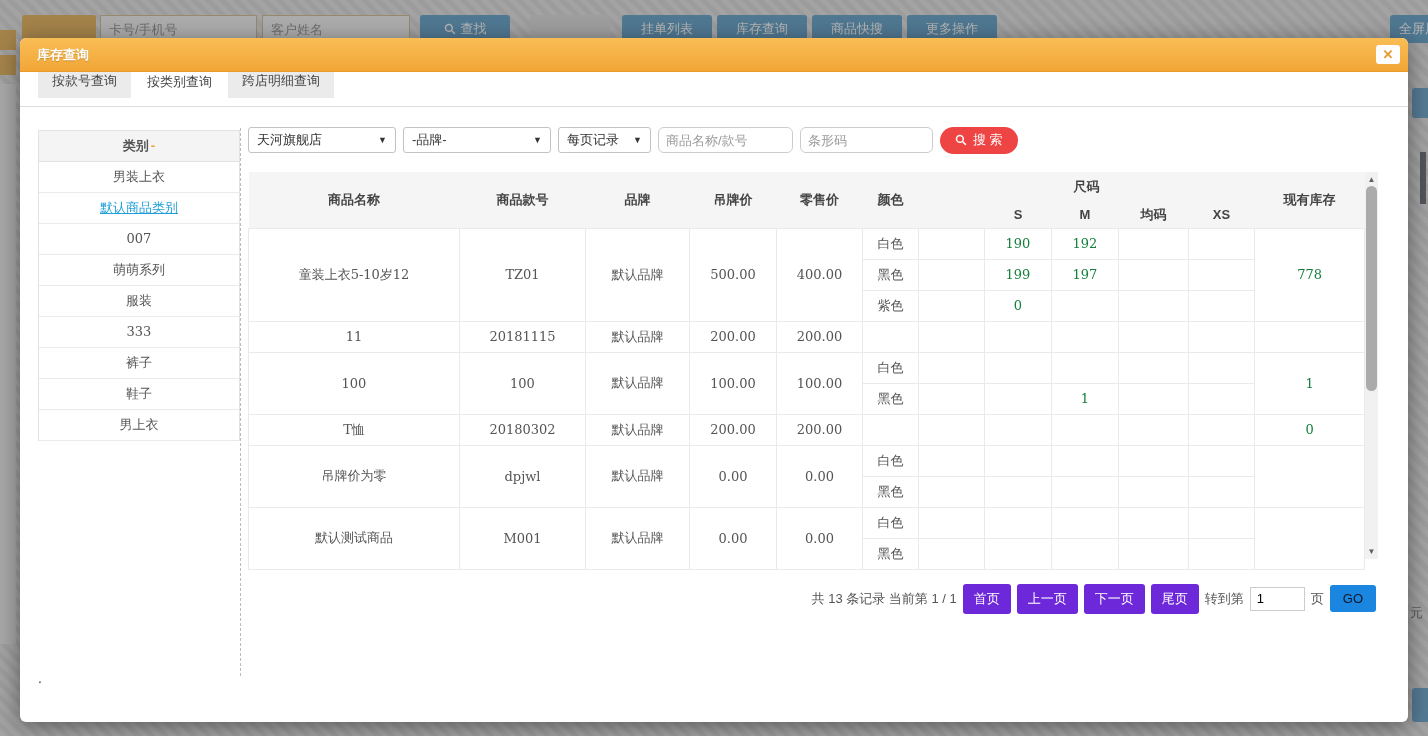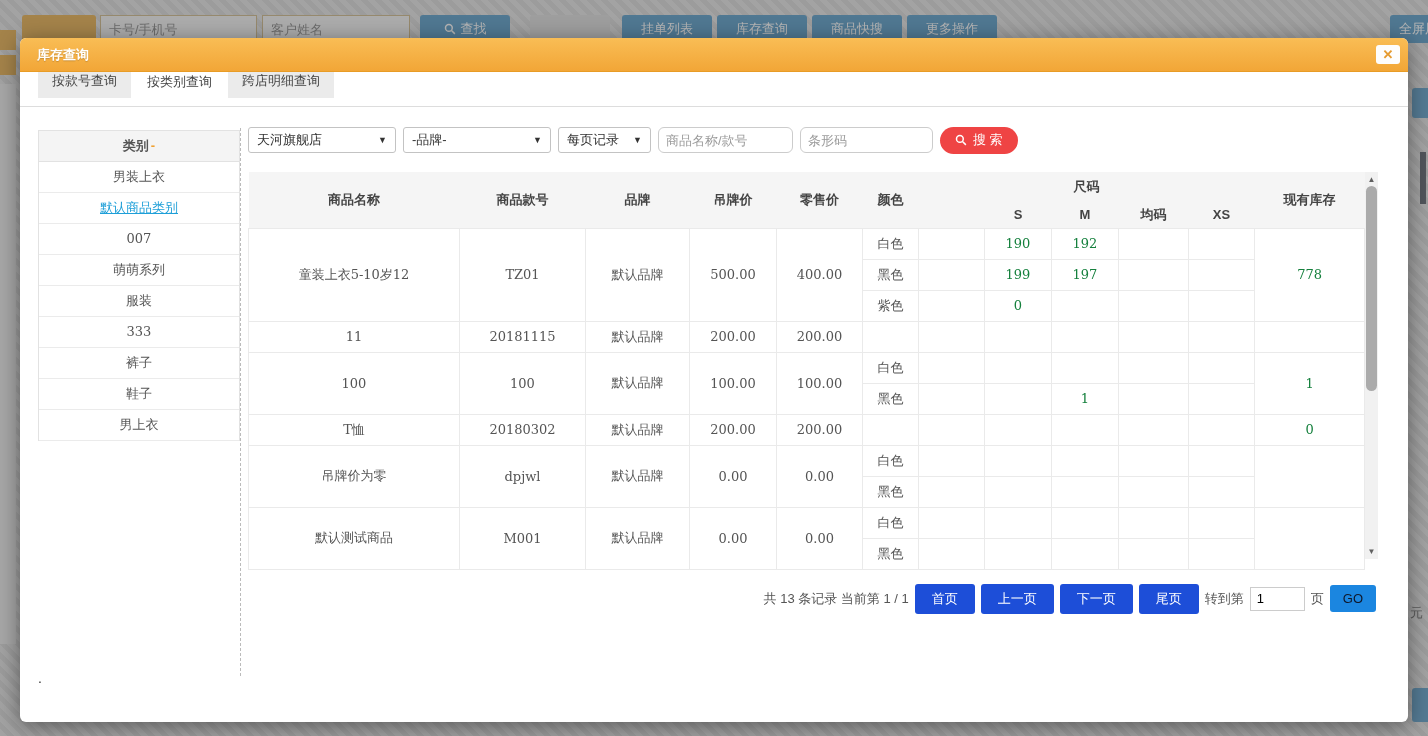--- a/index.html
+++ b/index.html
@@ -83,21 +83,21 @@
   .vscroll{position:absolute;right:0;top:0;width:13px;height:387px;background:#f1f1f1}
   .vs-arrow{position:absolute;left:0;width:13px;height:13px;font-size:8px;color:#606060;
     text-align:center;line-height:13px;cursor:pointer}
   .vs-up{top:1px}.vs-down{bottom:1px}
   .vs-thumb{position:absolute;left:1px;top:14px;width:11px;height:205px;background:#ababab;
     border-radius:6px;cursor:grab}
 
   
   .pagination{display:flex;justify-content:flex-end;align-items:center;gap:6px;margin-top:14px;
     font-size:13px;color:#555;width:1128px}
-  .pg-btn{background:#1d4ed8;color:#fff;padding:6px 17px;border-radius:3px;cursor:pointer}
+  .pg-btn{background:#6d28d9;color:#fff;padding:6px 11px;border-radius:3px;cursor:pointer}
   .pg-input{width:55px;height:24px;border:1px solid #ccc;padding:0 6px;font-size:13px;box-sizing:border-box}
   .go-btn{background:#1b86e0;color:#0f172a;padding:6px 13px;border-radius:3px;cursor:pointer}
   .footer-dot{position:absolute;left:18px;top:632px;color:#333;font-size:14px}
 
   .mag{width:12px;height:12px;display:inline-block}
 </style>
 </head>
 <body>
 
 <div class="bg-stripes"></div>

